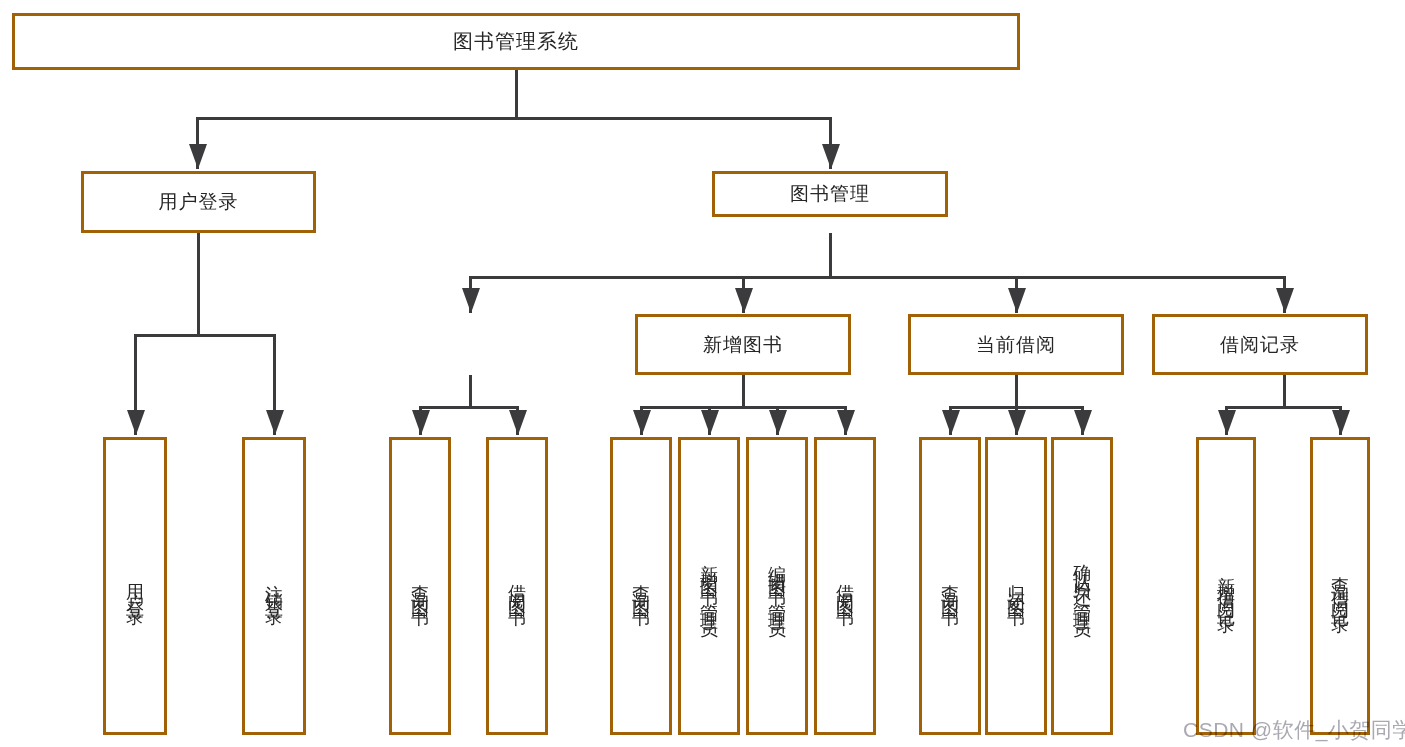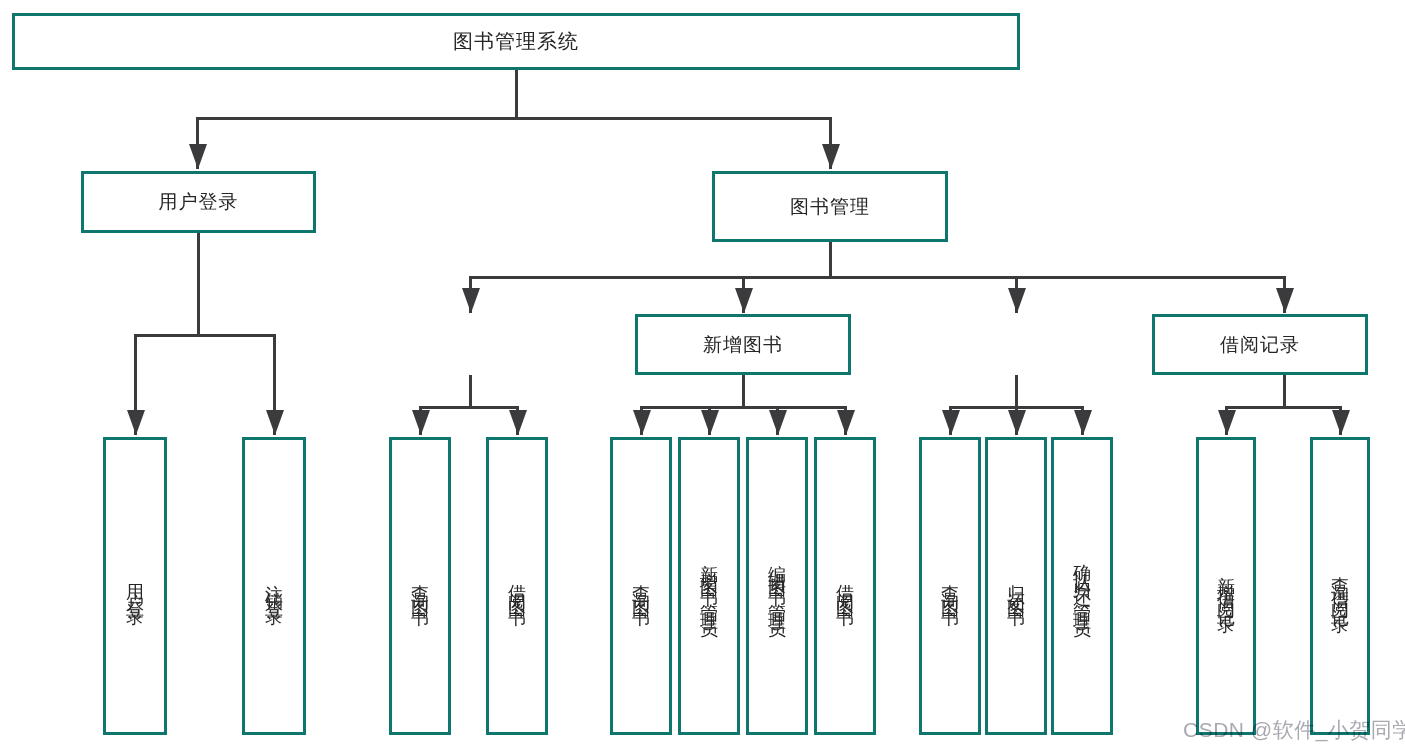--- a/index.html
+++ b/index.html
@@ -8,21 +8,21 @@
   .canvas {
     position: relative;
     width: 1405px;
     height: 747px;
     background: #ffffff;
     overflow: hidden;
   }
   .box {
     position: absolute;
     background: #ffffff;
-    border: 3px solid #0f766e;
+    border: 3px solid #a16207;
     display: flex;
     align-items: center;
     justify-content: center;
     color: #262626;
     z-index: 2;
   }
   .box .hlabel {
     font-size: 19px;
     letter-spacing: 1px;
     white-space: nowrap;
@@ -79,38 +79,41 @@
   </div>
 
   <div class="line" style="left:515px; top:70px; width:3px; height:48px;"></div>
   <div class="line" style="left:196px; top:117px; width:636px; height:3px;"></div>
   <div class="arrow" style="left:196px; top:117px; height:52px;"></div>
   <div class="arrow" style="left:829px; top:117px; height:52px;"></div>
 
   <div class="box" style="left:81px; top:171px; width:235px; height:62px;">
     <span class="hlabel">用户登录</span>
   </div>
-  <div class="box" style="left:712px; top:171px; width:236px; height:71px;">
+  <div class="box" style="left:712px; top:171px; width:236px; height:46px;">
     <span class="hlabel">图书管理</span>
   </div>
 
   <div class="line" style="left:197px; top:233px; width:3px; height:103px;"></div>
   <div class="line" style="left:134px; top:334px; width:142px; height:3px;"></div>
   <div class="arrow" style="left:134px; top:334px; height:101px;"></div>
   <div class="arrow" style="left:273px; top:334px; height:101px;"></div>
 
   <div class="line" style="left:829px; top:233px; width:3px; height:45px;"></div>
   <div class="line" style="left:469px; top:276px; width:817px; height:3px;"></div>
   <div class="arrow" style="left:469px; top:276px; height:37px;"></div>
   <div class="arrow" style="left:742px; top:276px; height:37px;"></div>
   <div class="arrow" style="left:1015px; top:276px; height:37px;"></div>
   <div class="arrow" style="left:1283px; top:276px; height:37px;"></div>
 
   <div class="box" style="left:635px; top:314px; width:216px; height:61px;">
     <span class="hlabel">新增图书</span>
+  </div>
+  <div class="box" style="left:908px; top:314px; width:216px; height:61px;">
+    <span class="hlabel">当前借阅</span>
   </div>
   <div class="box" style="left:1152px; top:314px; width:216px; height:61px;">
     <span class="hlabel">借阅记录</span>
   </div>
 
   <div class="line" style="left:469px; top:375px; width:3px; height:33px;"></div>
   <div class="line" style="left:419px; top:406px; width:100px; height:3px;"></div>
   <div class="arrow" style="left:419px; top:406px; height:29px;"></div>
   <div class="arrow" style="left:516px; top:406px; height:29px;"></div>
 

